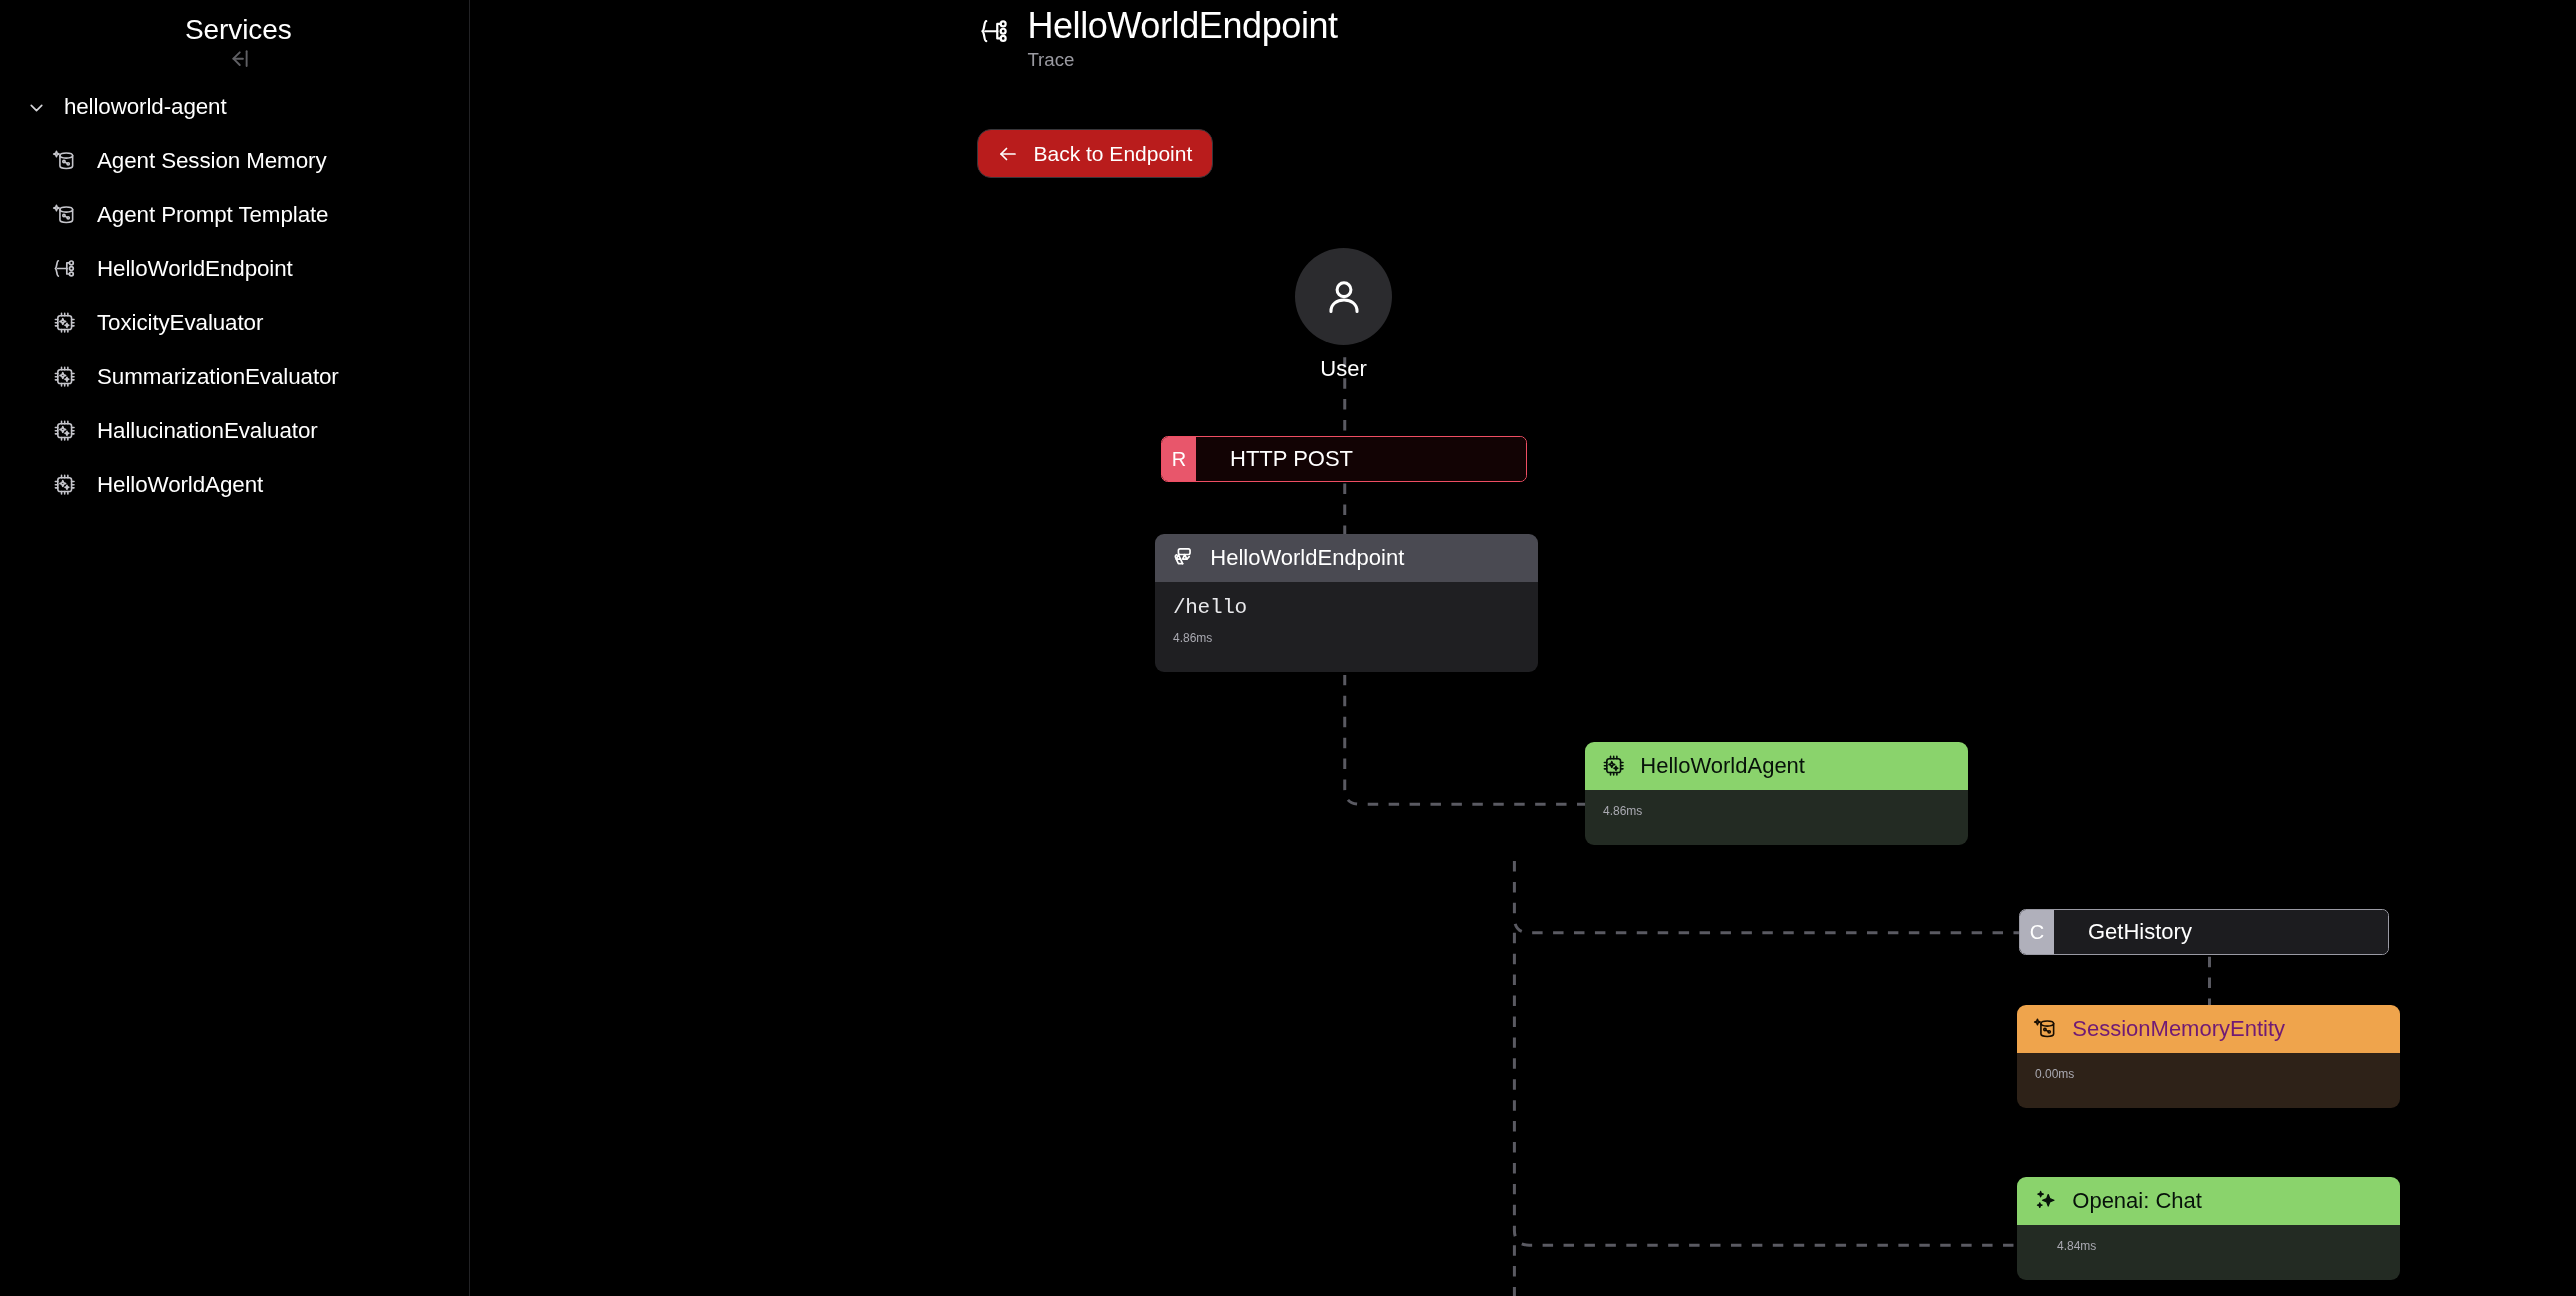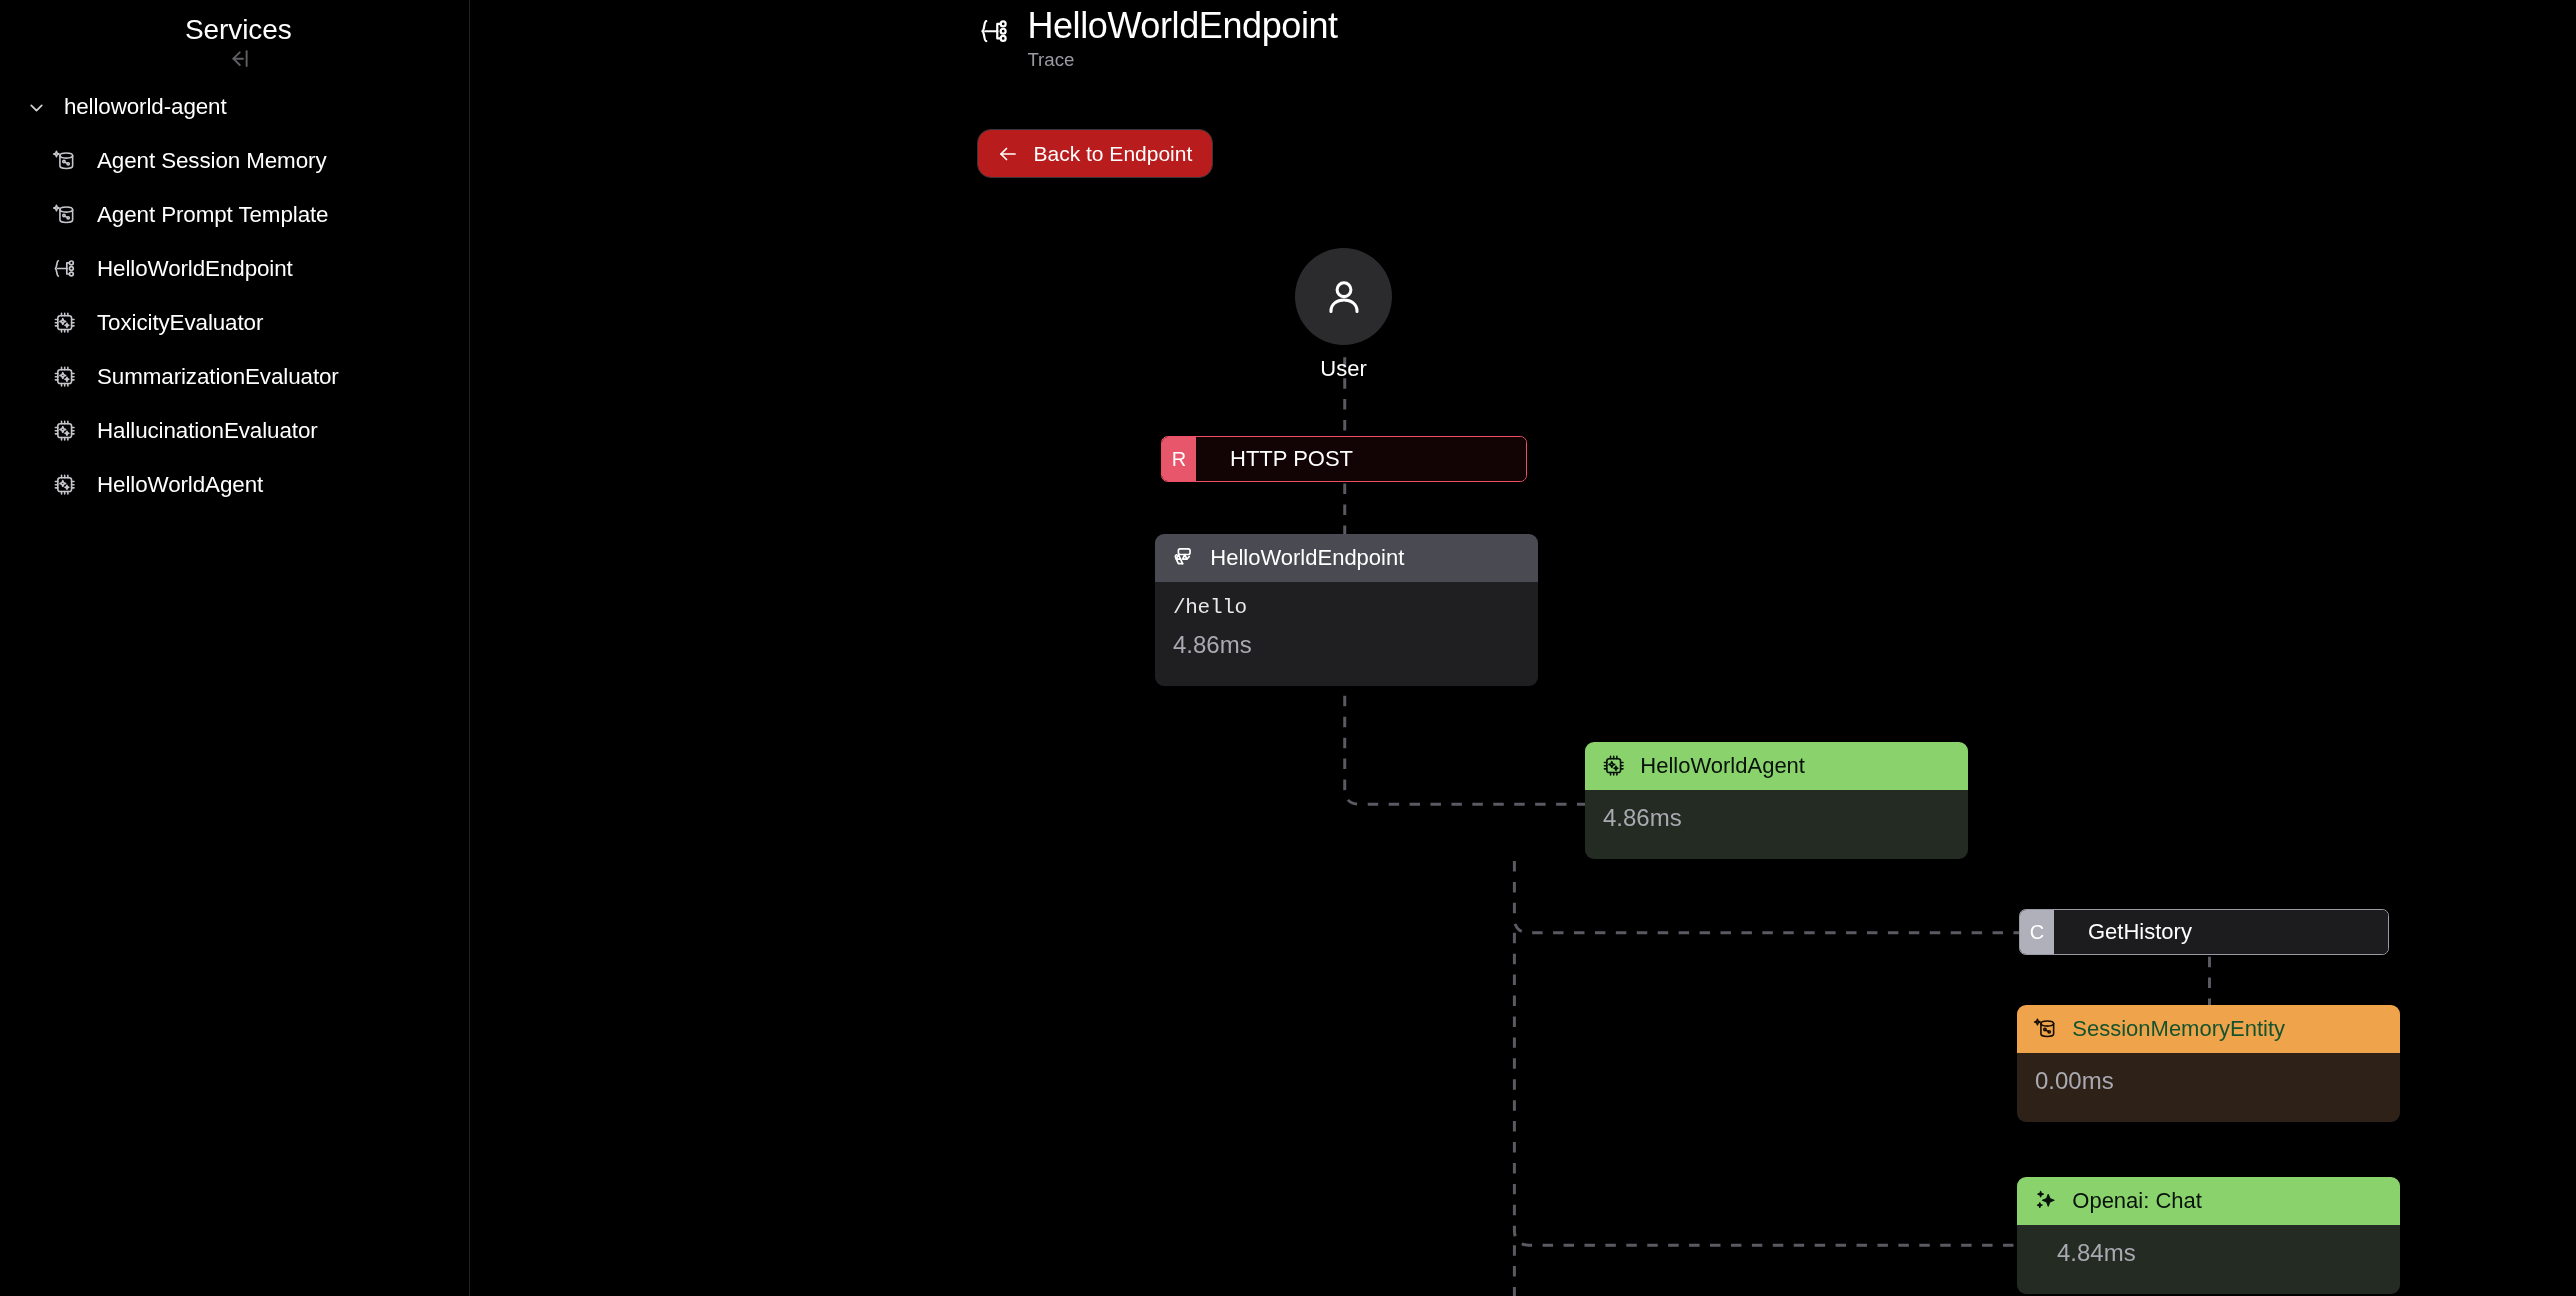--- a/index.html
+++ b/index.html
@@ -133,33 +133,33 @@
   }
   .card .card-head {
     display: flex; align-items: center; gap: 13.5px;
     height: 48px;
     padding: 0 16.4px;
     font-size: 22px;
     white-space: nowrap;
   }
   .card .card-body { padding: 13.5px 18px 27px 18px; }
   .card .path { font-family: "Liberation Mono", monospace; font-size: 21px; color: #e9e9ec; letter-spacing: -0.3px; }
-  .card .dur { font-size: 24px; color: #a9a9b1; margin-top: 12px; }
+  .card .dur { font-size: 12px; color: #a9a9b1; margin-top: 12px; }
   .card .card-body.no-path .dur { margin-top: 0; }
 
   .card.endpoint { left: 685px; top: 534px; width: 383px; }
   .card.endpoint .card-head { background: #4a4a52; color: #ffffff; }
   .card.endpoint .card-body { background: #1f1f22; }
 
   .card.agent { left: 1115px; top: 742px; width: 383px; }
   .card.agent .card-head { background: #8ad36c; color: #07120a; }
   .card.agent .card-body { background: #232b23; }
 
   .card.memory { left: 1547px; top: 1005px; width: 383px; }
-  .card.memory .card-head { background: #efa44c; color: #14532d; }
+  .card.memory .card-head { background: #efa44c; color: #701a75; }
   .card.memory .card-body { background: #2e2218; }
 
   .card.llm { left: 1547px; top: 1177px; width: 383px; }
   .card.llm .card-head { background: #8ad36c; color: #07120a; }
   .card.llm .card-body { background: #232b23; padding-left: 40px; }
 
   svg.glyph { display: block; }
 </style>
 </head>
 <body>

